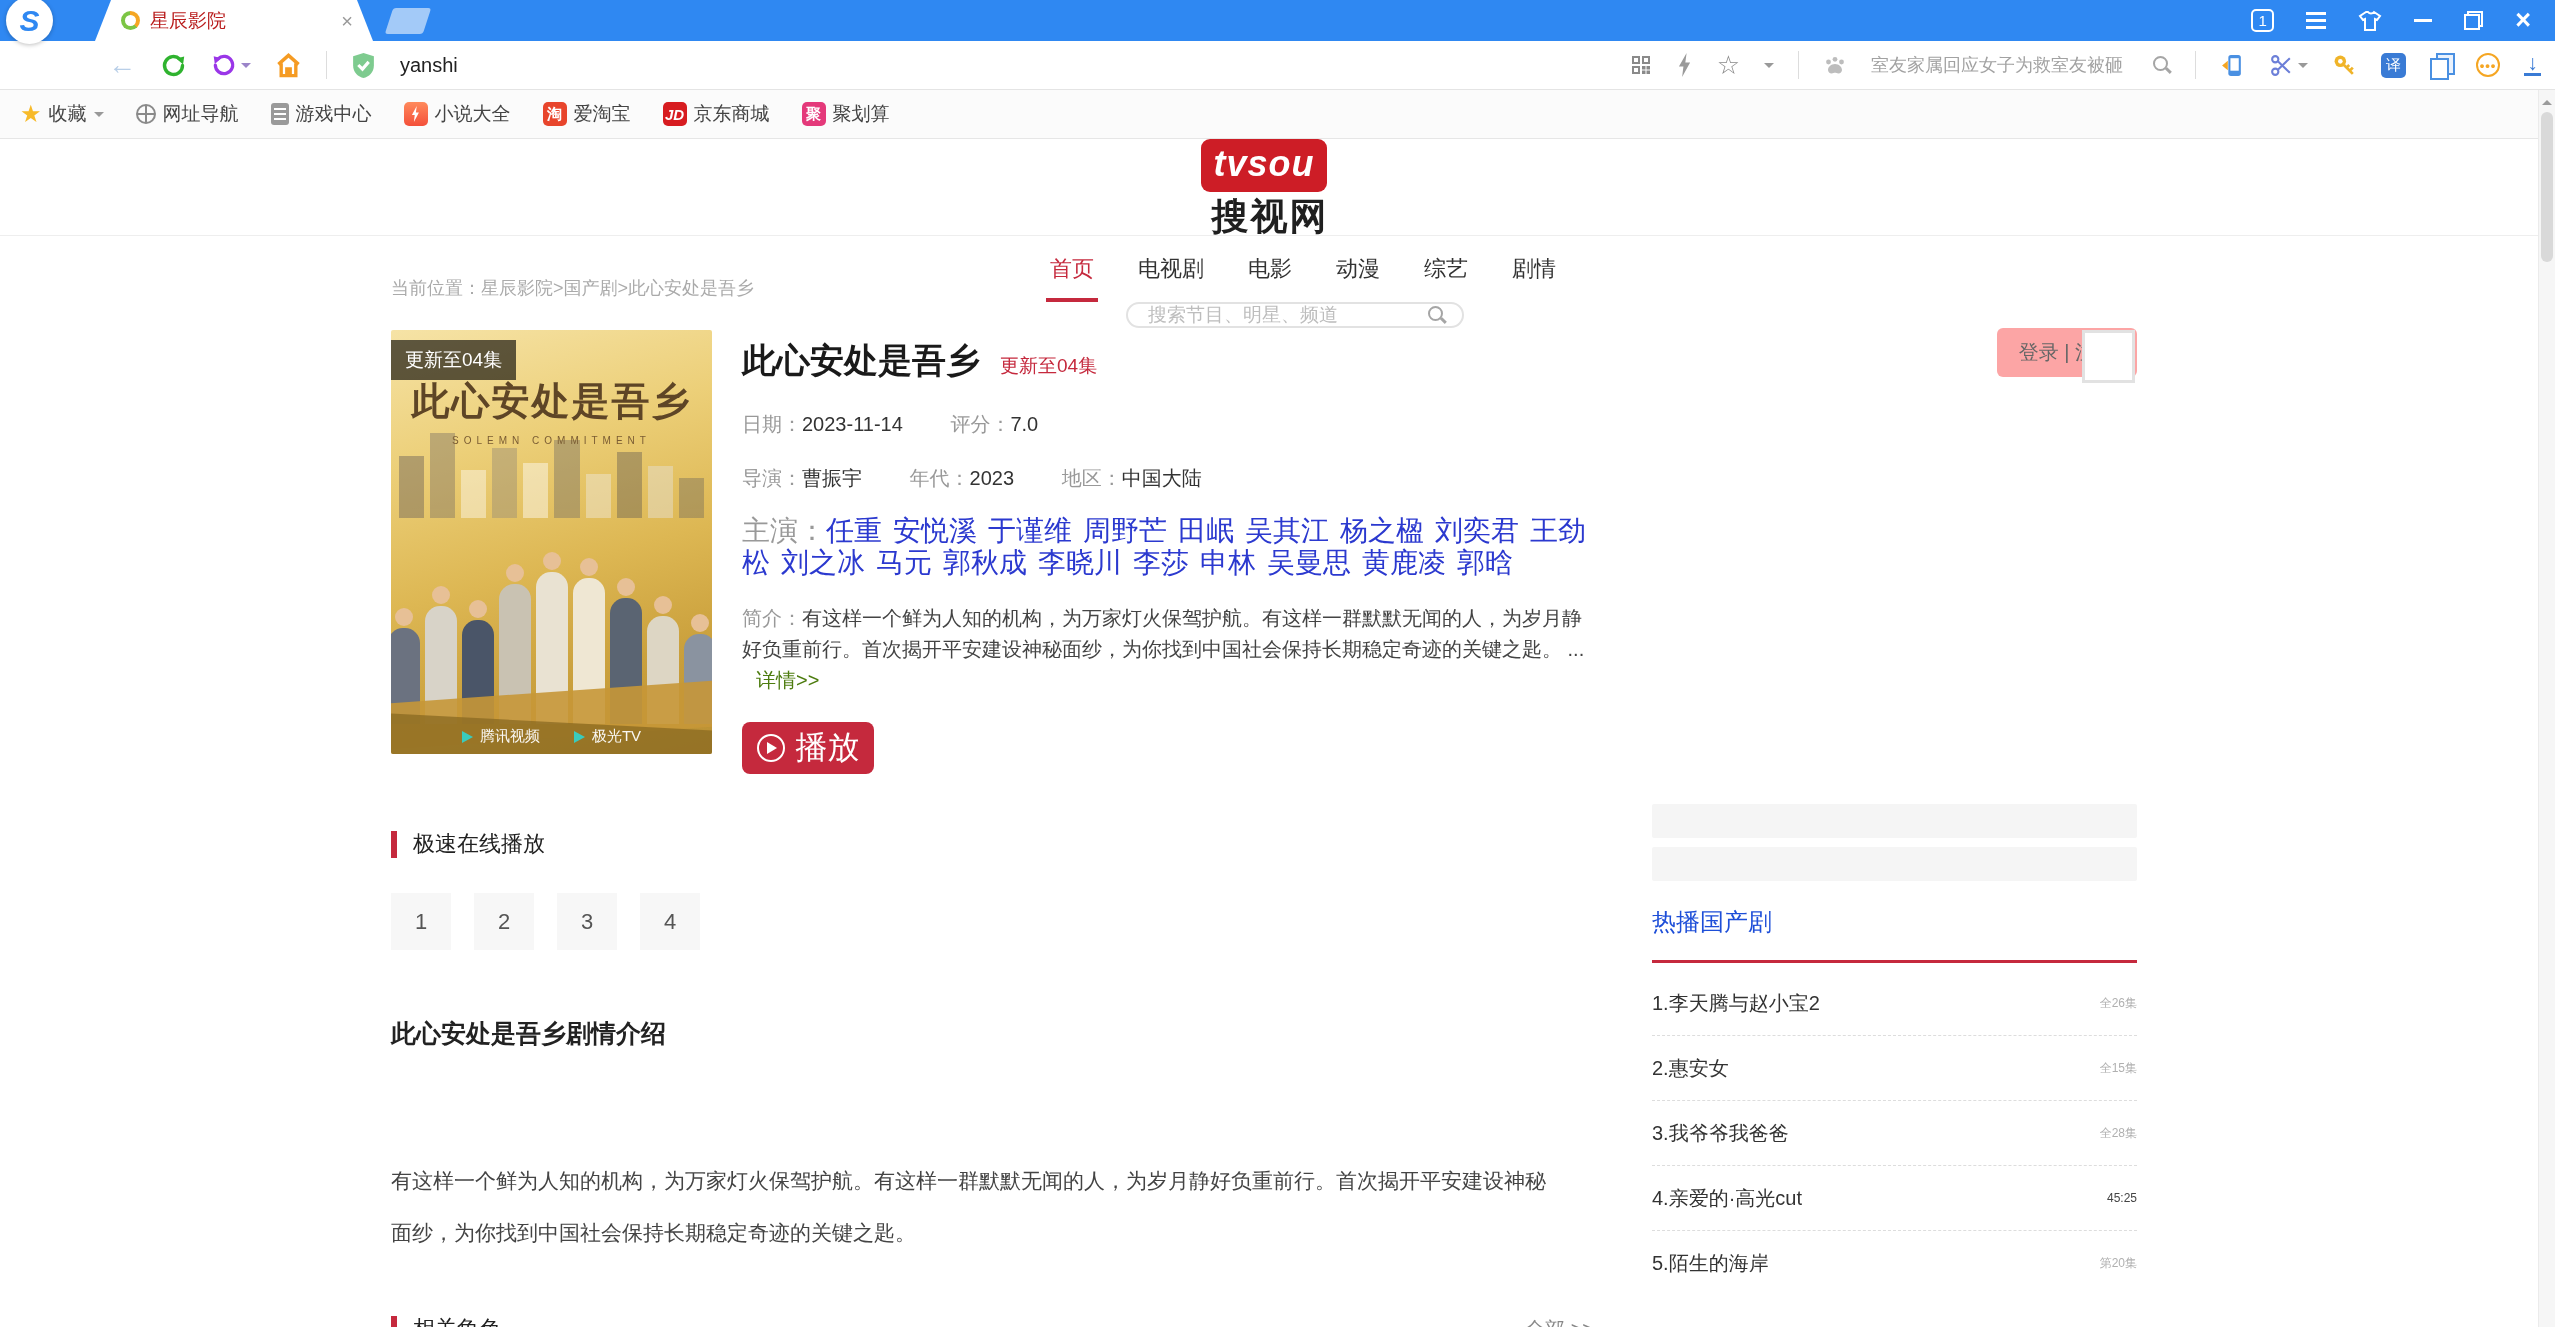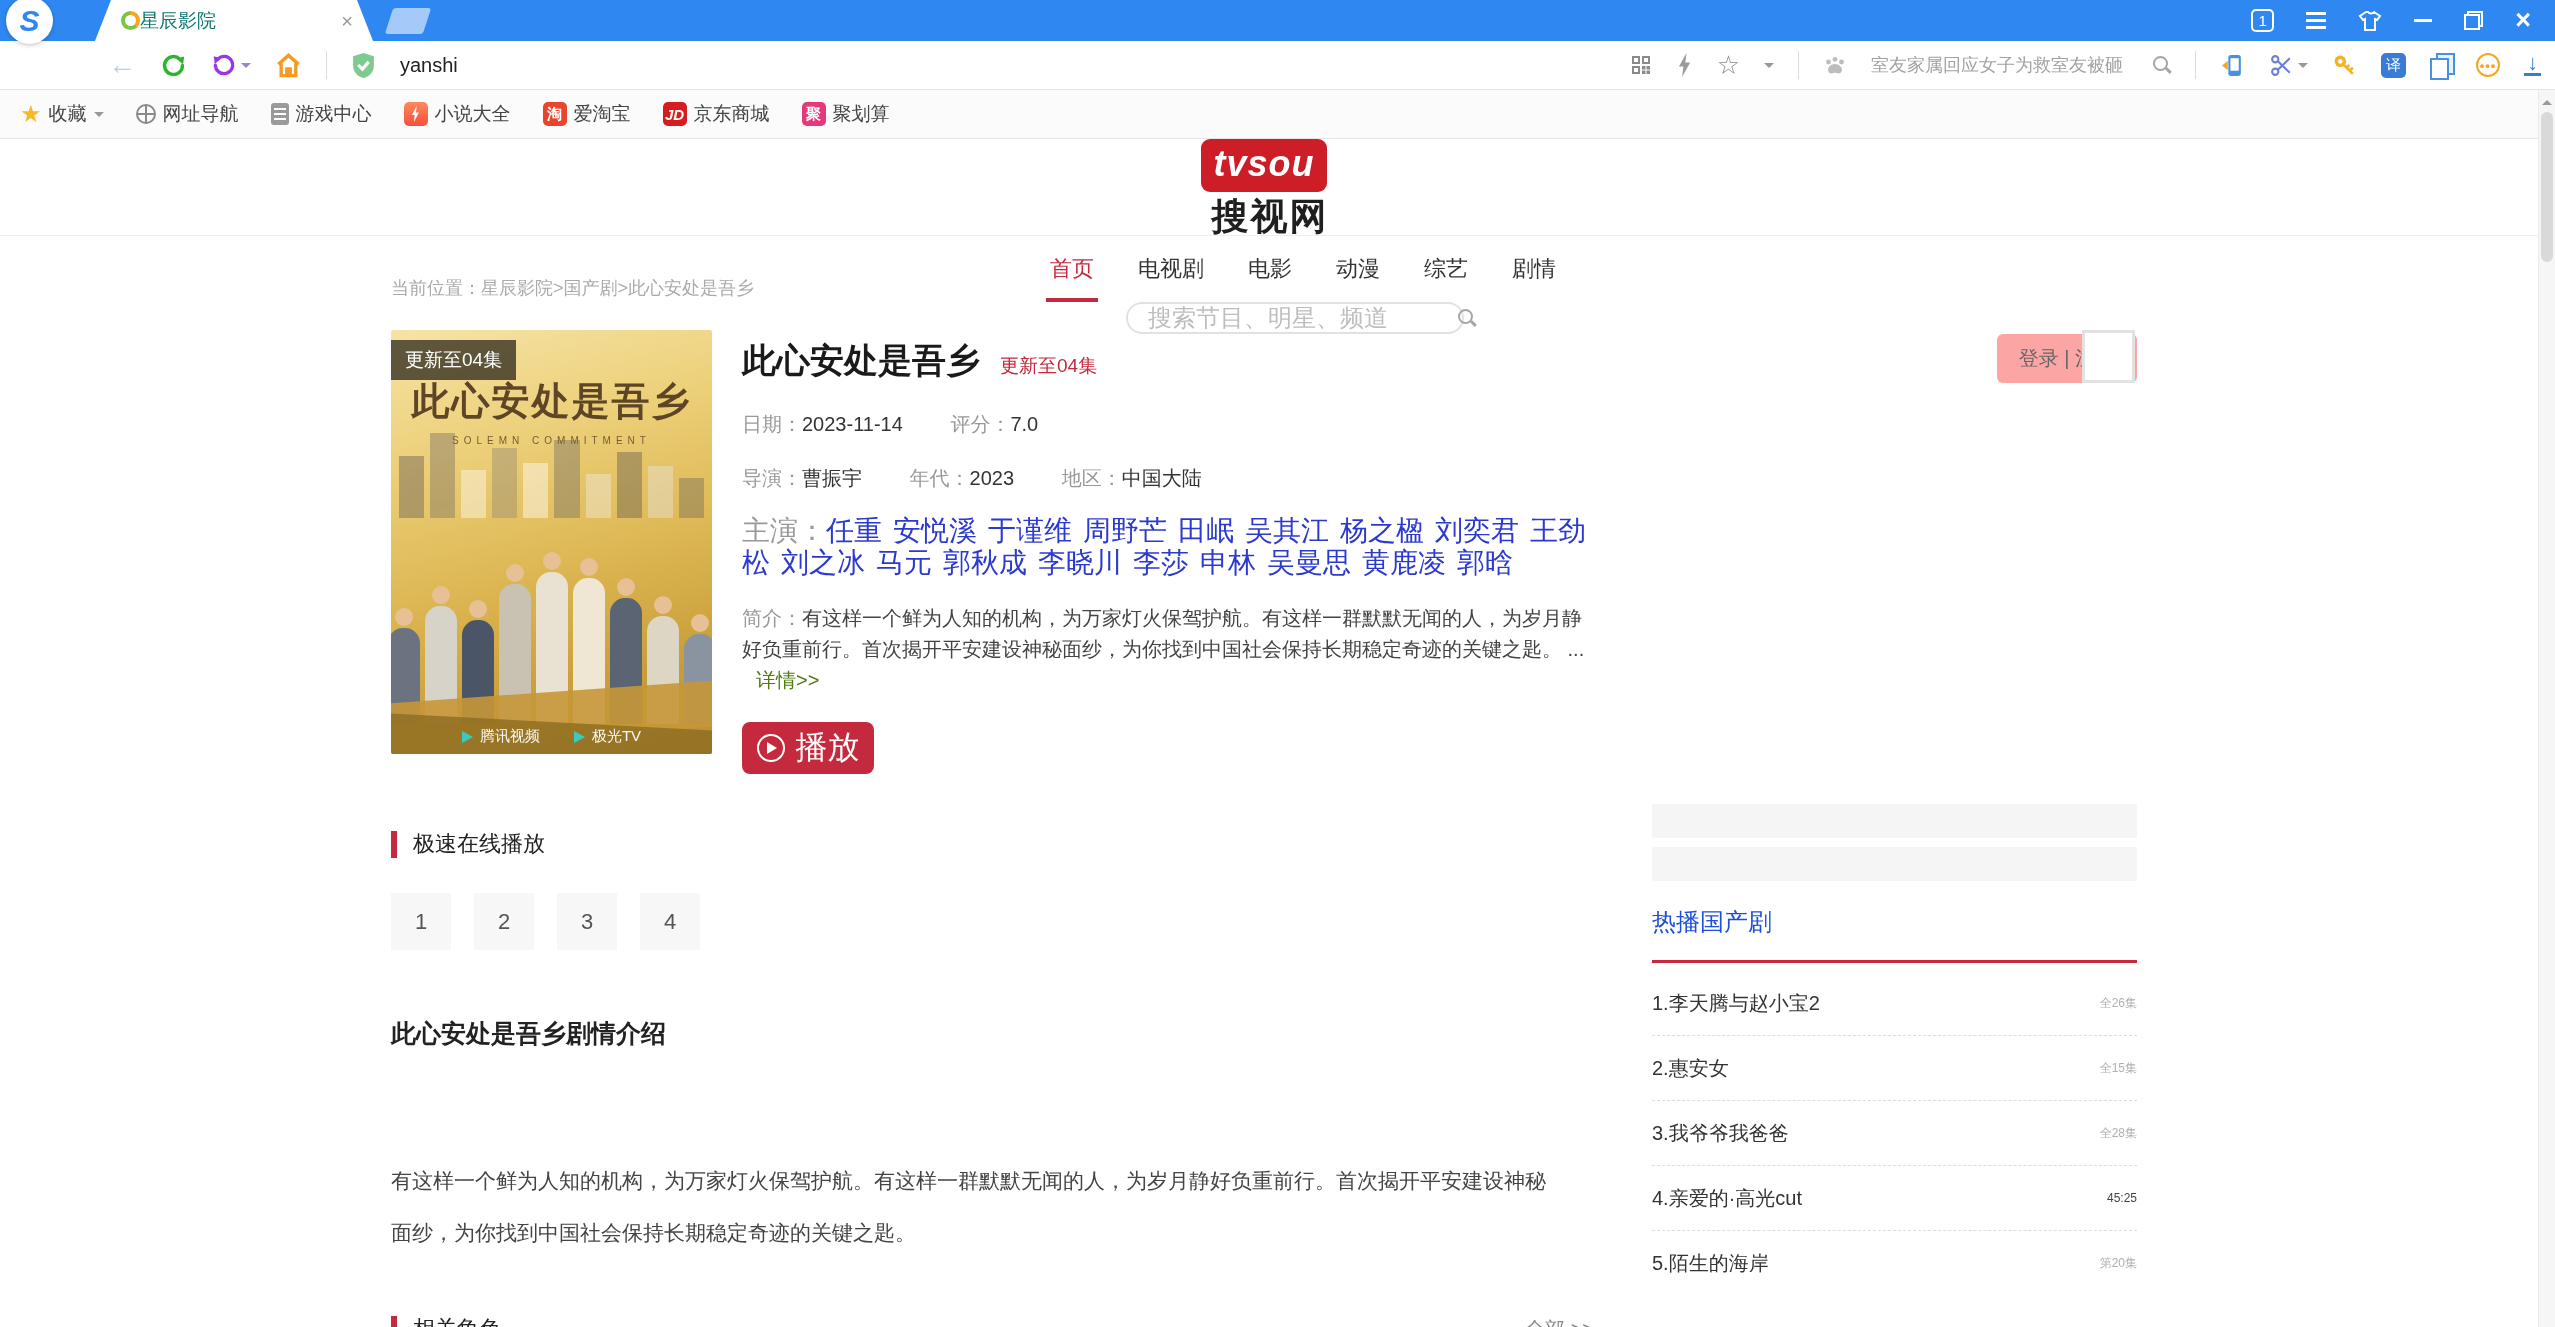--- a/index.html
+++ b/index.html
@@ -8,21 +8,21 @@
 
   
   .tabbar { position:relative; height:41px; background:#2f88f2; display:flex; align-items:flex-end; }
   .slogo { position:absolute; left:6px; top:-3px; width:47px; height:47px; background:#fff; border-radius:50%;
     display:flex; align-items:center; justify-content:center; box-shadow:0 1px 4px rgba(0,0,0,.25); z-index:5; }
   .slogo span { color:#2f88f2; font-weight:bold; font-style:italic; font-size:30px; line-height:1; }
   .tab { margin-left:95px; width:278px; height:41px; background:#fff; display:flex; align-items:center;
     padding:0 20px 0 26px; clip-path:polygon(16px 0, calc(100% - 16px) 0, 100% 100%, 0 100%); }
   .favicon { width:19px; height:19px; border-radius:50%; background:conic-gradient(#f5a623 0 38%, #7cc544 38% 100%); position:relative; flex:none; }
   .favicon::after { content:""; position:absolute; inset:4px; background:#fff; border-radius:50%; }
-  .tab-title { font-size:19px; color:#0f766e; flex:1; white-space:nowrap; overflow:hidden; }
+  .tab-title { margin-left:10px; font-size:19px; color:#b91c1c; flex:1; white-space:nowrap; overflow:hidden; }
   .tab-close { color:#999; font-size:20px; line-height:1; cursor:pointer; }
   .newtab { width:38px; height:26px; background:#a3caf8; transform:skewX(-18deg); border-radius:3px; margin:0 0 7px 16px; }
   .wincontrols { margin-left:auto; display:flex; align-items:center; gap:32px; padding-right:24px; height:41px; }
   .tabcount { min-width:23px; height:23px; border:2px solid #fff; border-radius:5px; color:#fff; font-size:15px;
     display:flex; align-items:center; justify-content:center; padding:0 3px; }
   .menu-ic { display:flex; flex-direction:column; gap:4px; } .menu-ic i { width:20px; height:3px; background:#fff; }
   .min-ic { width:18px; height:3px; background:#fff; }
   .restore-ic { position:relative; width:19px; height:19px; }
   .restore-ic::before { content:""; position:absolute; right:0; top:0; width:12px; height:12px; border:2px solid #fff; }
   .restore-ic::after { content:""; position:absolute; left:0; bottom:0; width:12px; height:12px; border:2px solid #fff; background:#2f88f2; }
@@ -69,21 +69,21 @@
   .wrap { width:1746px; margin-left:391px; }
   .sh-in { display:flex; align-items:center; height:97px;flex-direction:column; }
   .logo-box { background:#cd1d26; border-radius:9px; padding:4px 12px 7px; }
   .logo-box span { color:#fff; font-weight:bold; font-style:italic; font-size:36px; letter-spacing:1px; }
   .logo-cn { font-size:37px; font-weight:bold; color:#1f1f1f; margin-left:12px; letter-spacing:2px; }
   .nav { display:flex; gap:36px; margin-left:78px; }
   .nav-item { font-size:22px; color:#333; padding:12px 4px 14px; cursor:pointer; }
   .nav-item.active { color:#c5293d; border-bottom:4px solid #c5293d; }
   .h-search { margin-left:62px; width:338px; height:44px; border:2px solid #e2e2e2; border-radius:22px;
     display:flex; align-items:center; padding:0 16px 0 20px; }
-  .h-search input { border:none; outline:none; flex:1; font-size:24px; color:#444; background:transparent; font-family:inherit; }
+  .h-search input { border:none; outline:none; flex:1; font-size:19px; color:#444; background:transparent; font-family:inherit; }
   .h-search input::placeholder { color:#bdbdbd; }
   .auth { margin-left:auto; background:#fca5a5; border-radius:6px; padding:11px 22px; font-size:20px; color:#666; cursor:pointer; }
 
   
   .breadcrumb { margin-top:40px; font-size:18px; color:#aaa; }
   .columns { display:flex; margin-top:30px; }
   .main { width:1203px; flex:none; }
   .detail { display:flex; }
   .poster { position:relative; width:321px; height:424px; flex:none; overflow:hidden; border-radius:2px;
     background:linear-gradient(165deg,#f6e3a6 0%,#eccf78 28%,#ddb753 55%,#caa03c 78%,#b98f33 100%); }

